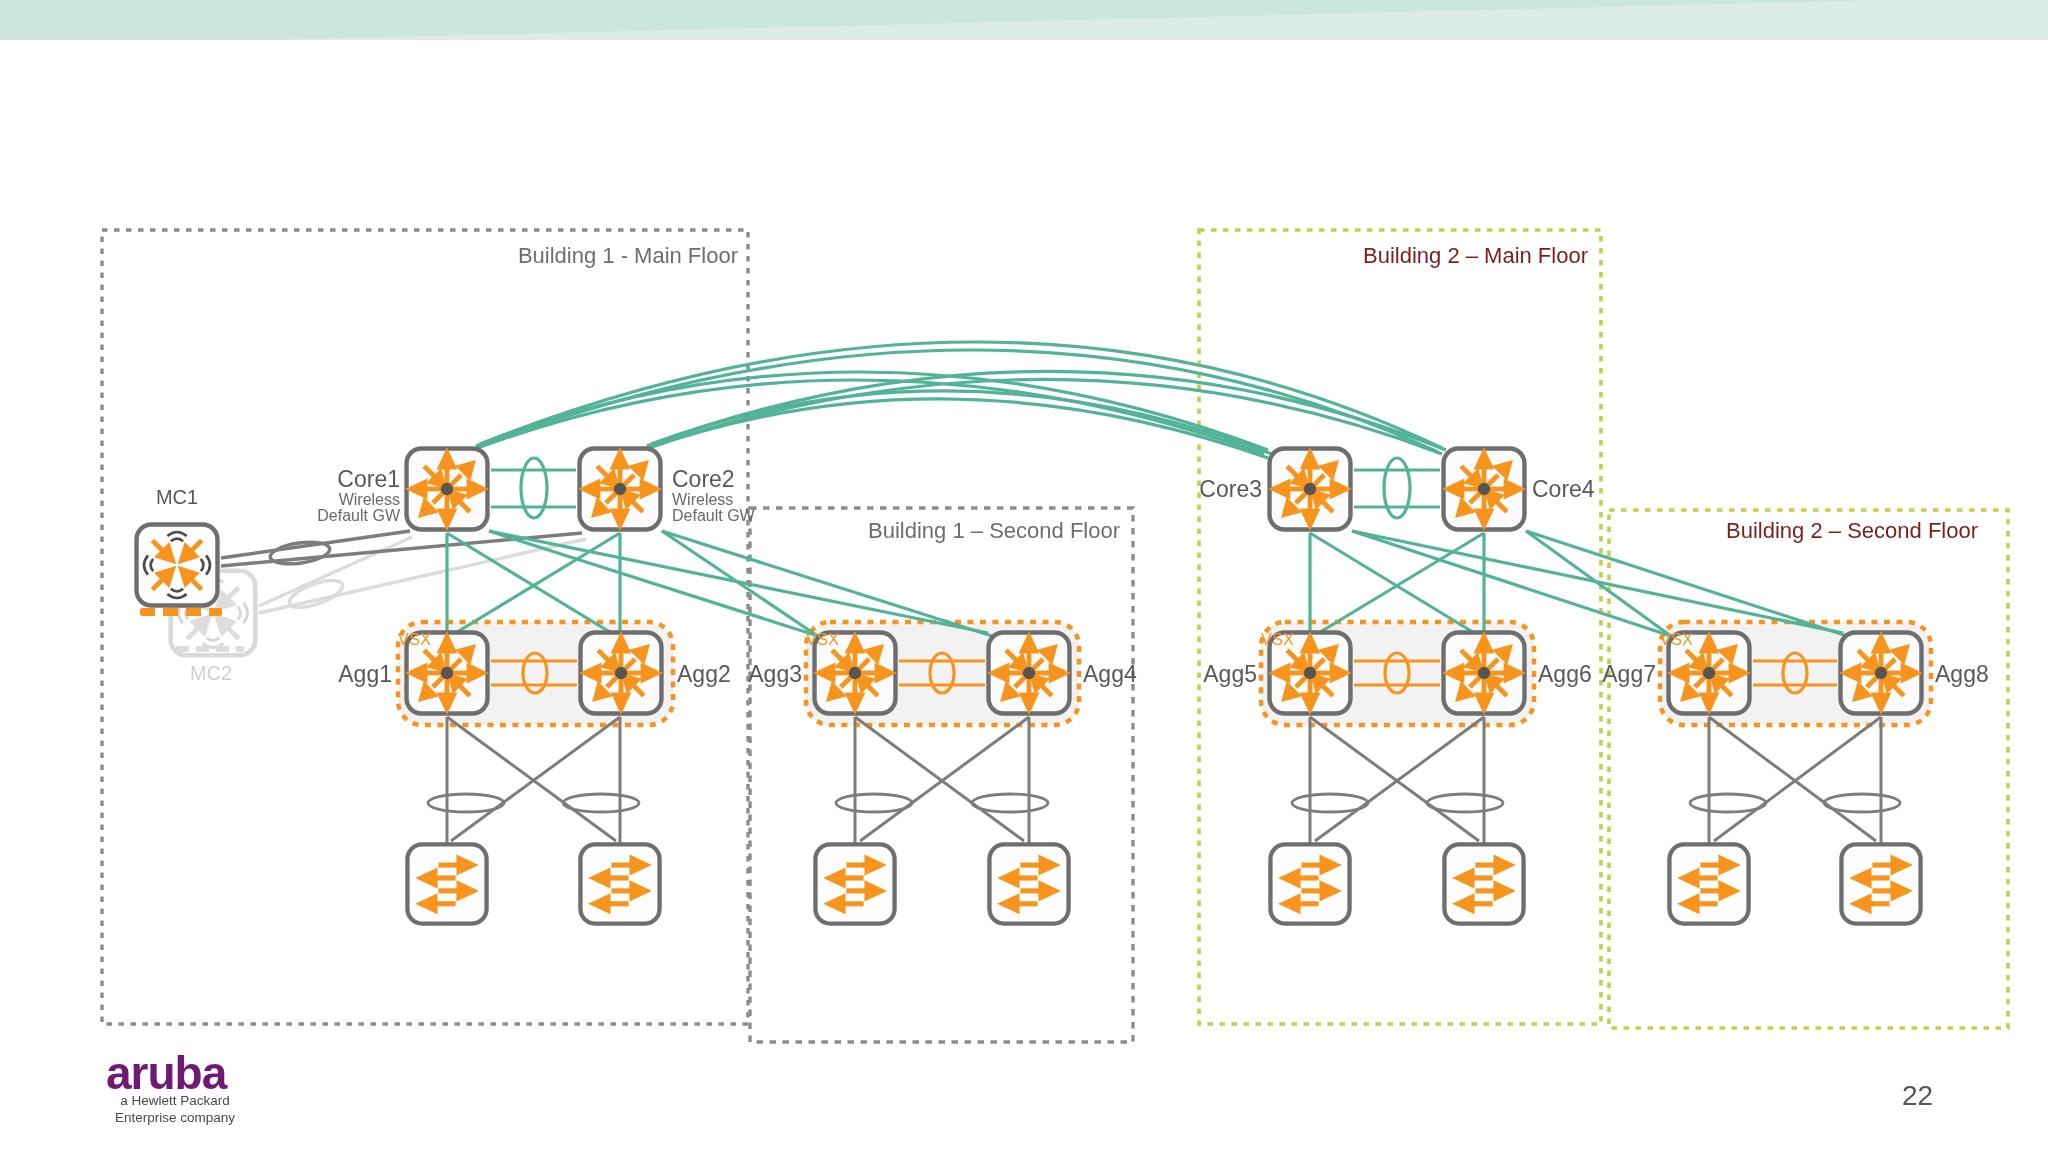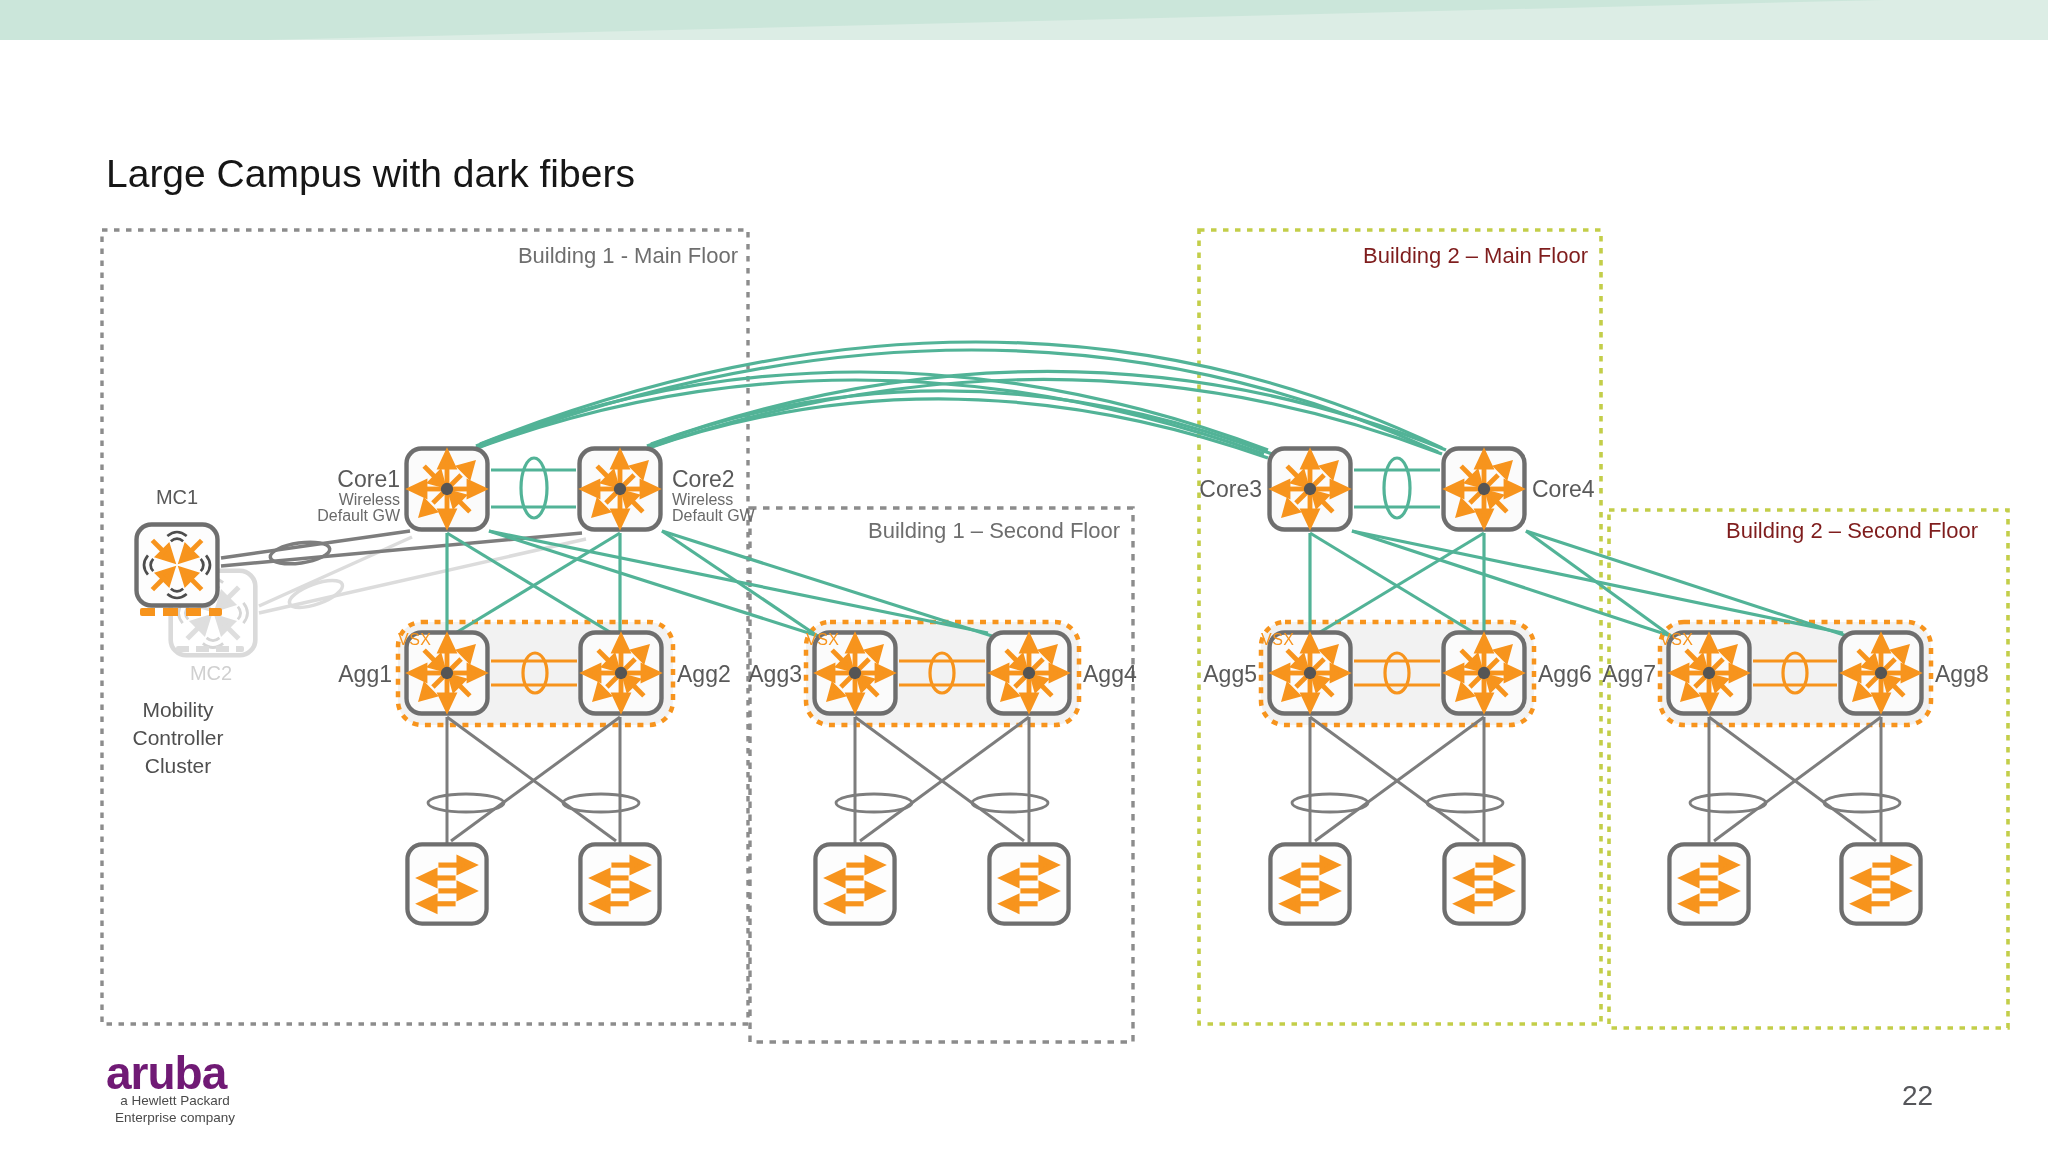--- a/index.html
+++ b/index.html
@@ -42,21 +42,20 @@
 </style>
 </head>
 <body>
 
 <div class="stage">
 
   <div class="banner">
       <div class="wedge"></div>
     </div>
 
-  <div class="subtitle">Large Campus with dark fibers</div>
 
   <svg width="0" height="0" style="position:absolute">
     <defs>
       <symbol id="l3switch" viewBox="0 0 100 100">
         <rect x="4" y="4" width="92" height="92" rx="17" fill="#fbfbfb" stroke="#6e6e6e" stroke-width="5"></rect>
         <g stroke="#f7941d" stroke-width="5.5" fill="#f7941d">
           <line x1="50" y1="50" x2="50" y2="24"></line>
             <polygon points="50,9 42.5,25 57.5,25"></polygon>
           <line x1="50" y1="50" x2="50" y2="76"></line>
             <polygon points="50,91 42.5,75 57.5,75"></polygon>
@@ -235,25 +234,20 @@
   <div class="label zone-label zone-b2" style="right:70px;top:518px">Building 2 – Second Floor</div>
 
   <div class="node" style="left:133px;top:521px;width:88px;height:88px">
     <svg viewBox="0 0 100 100">
         <use href="#mcswitch"></use>
       </svg>
   </div>
   <div class="mc-dash" style="left:140px;top:608px;width:82px"></div>
   <div class="label mc-name" style="left:127px;top:486px;width:100px">MC1</div>
   <div class="label mc-name faded" style="left:161px;top:662px;width:100px">MC2</div>
-  <div class="label mc-caption" style="left:108px;top:696px;width:140px">
-    <span>Mobility</span><br>
-    <span>Controller</span><br>
-    <span>Cluster</span>
-  </div>
 
   <div class="node" style="left:403px;top:445px;width:88px;height:88px">
       <svg viewBox="0 0 100 100">
         <use href="#l3switch"></use>
       </svg>
     </div>
   <div class="node" style="left:576px;top:445px;width:88px;height:88px">
       <svg viewBox="0 0 100 100">
         <use href="#l3switch"></use>
       </svg>

